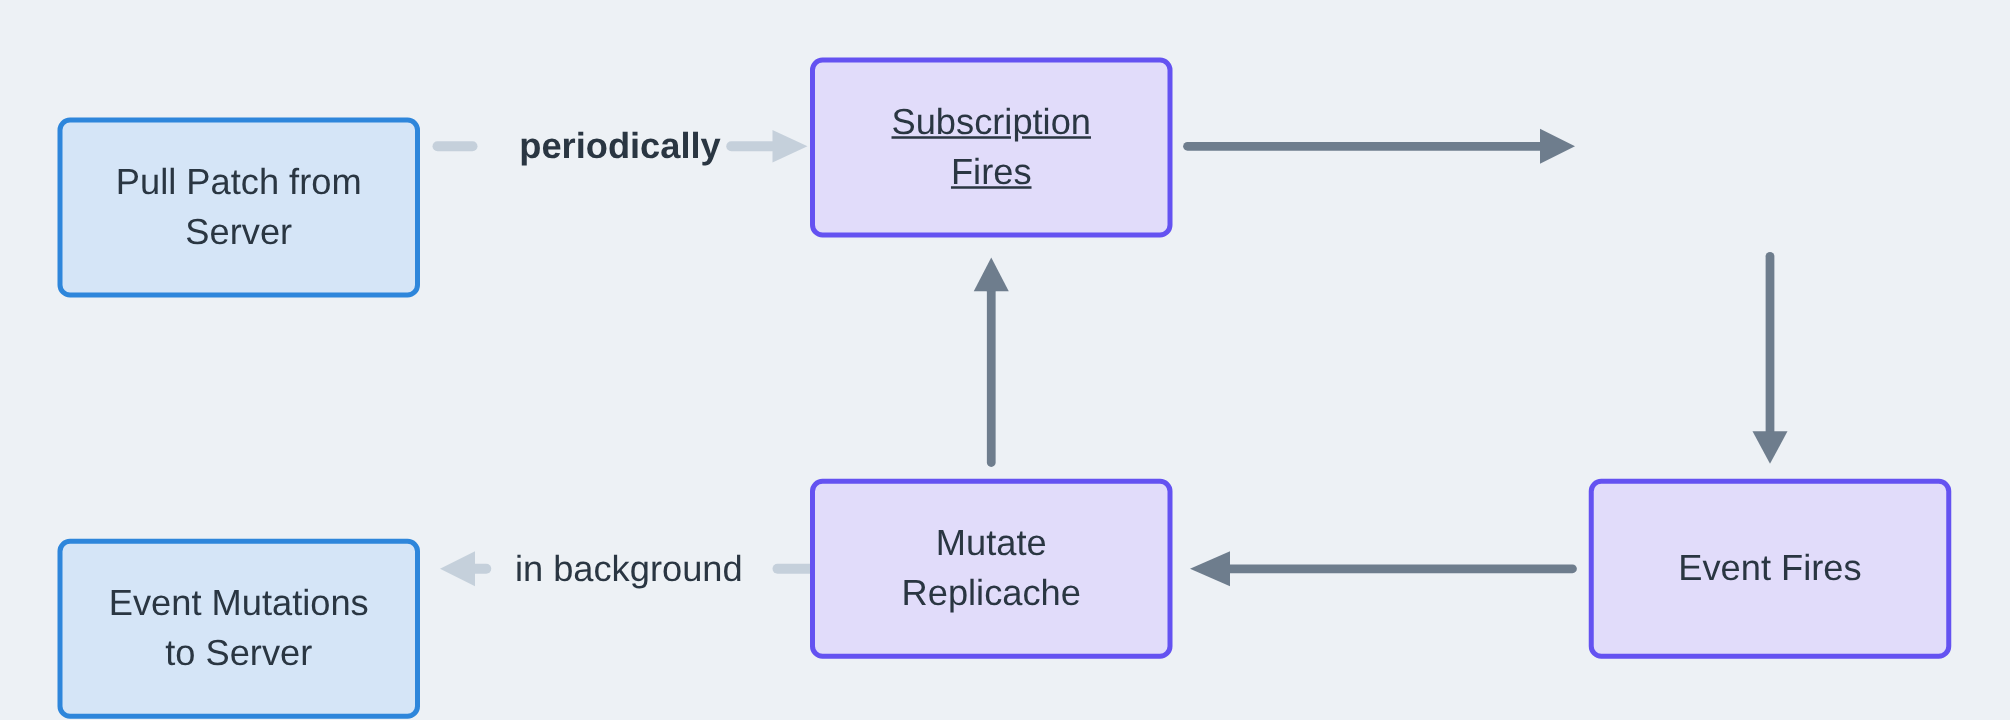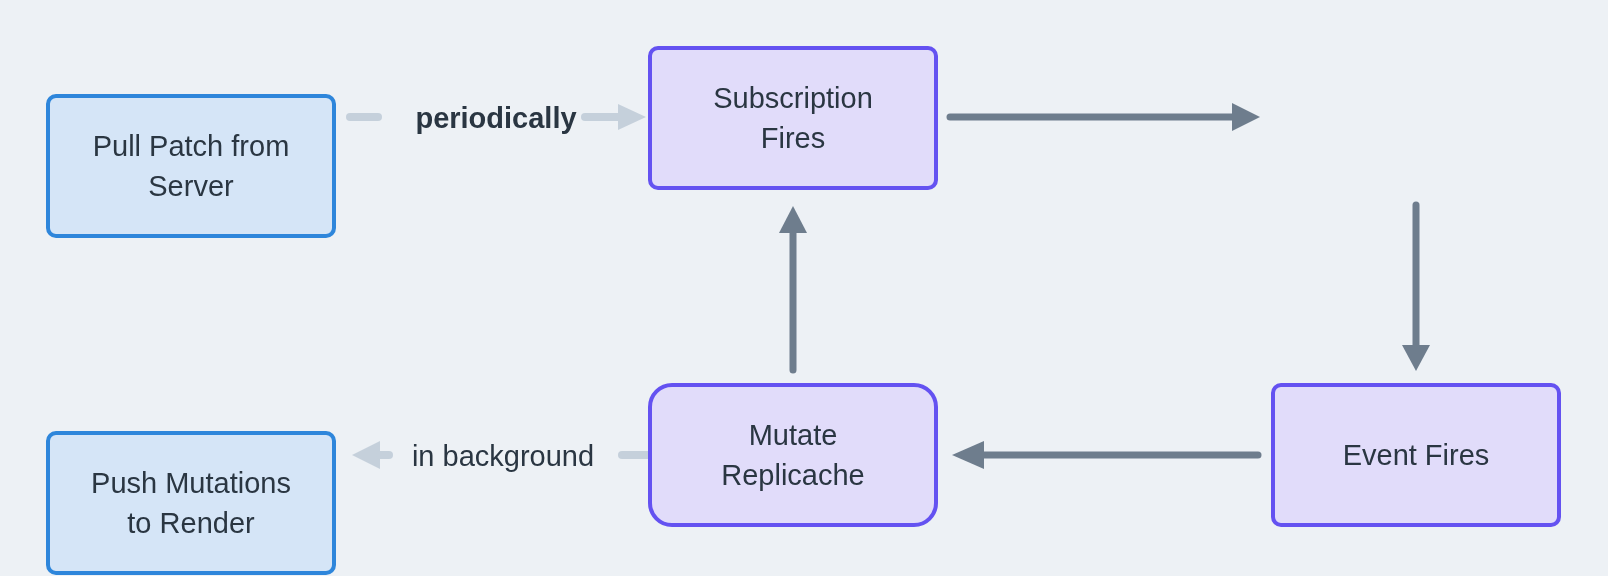--- a/index.html
+++ b/index.html
@@ -99,30 +99,30 @@
       <polygon points="352,455 380,441 380,469"></polygon>
       <line x1="380" y1="455" x2="389" y2="455"></line>
       <line x1="622" y1="455" x2="648" y2="455"></line>
     </g>
   </svg>
 
   <div class="node node-server" style="left:46px; top:46px;">
     <span>Pull Patch from Server</span>
   </div>
 
-  <div class="node node-client" style="left:648px; top:46px;">
+  <div class="node node-client" style="left:648px; top:46px;text-decoration:underline;">
     <span>Subscription Fires</span>
   </div>
 
 
   <div class="node node-server" style="left:46px; top:383px;">
-    <span>Push Mutations to Render</span>
+    <span>Event Mutations to Server</span>
   </div>
 
-  <div class="node node-client" style="left:648px; top:383px;border-radius:24px;">
+  <div class="node node-client" style="left:648px; top:383px;">
     <span>Mutate Replicache</span>
   </div>
 
   <div class="node node-client" style="left:1271px; top:383px;">
     <span>Event Fires</span>
   </div>
 
   <div class="edge-label" style="left:496px; top:118px;font-weight:bold;">periodically</div>
 
   <div class="edge-label" style="left:503px; top:456px;">in background</div>

